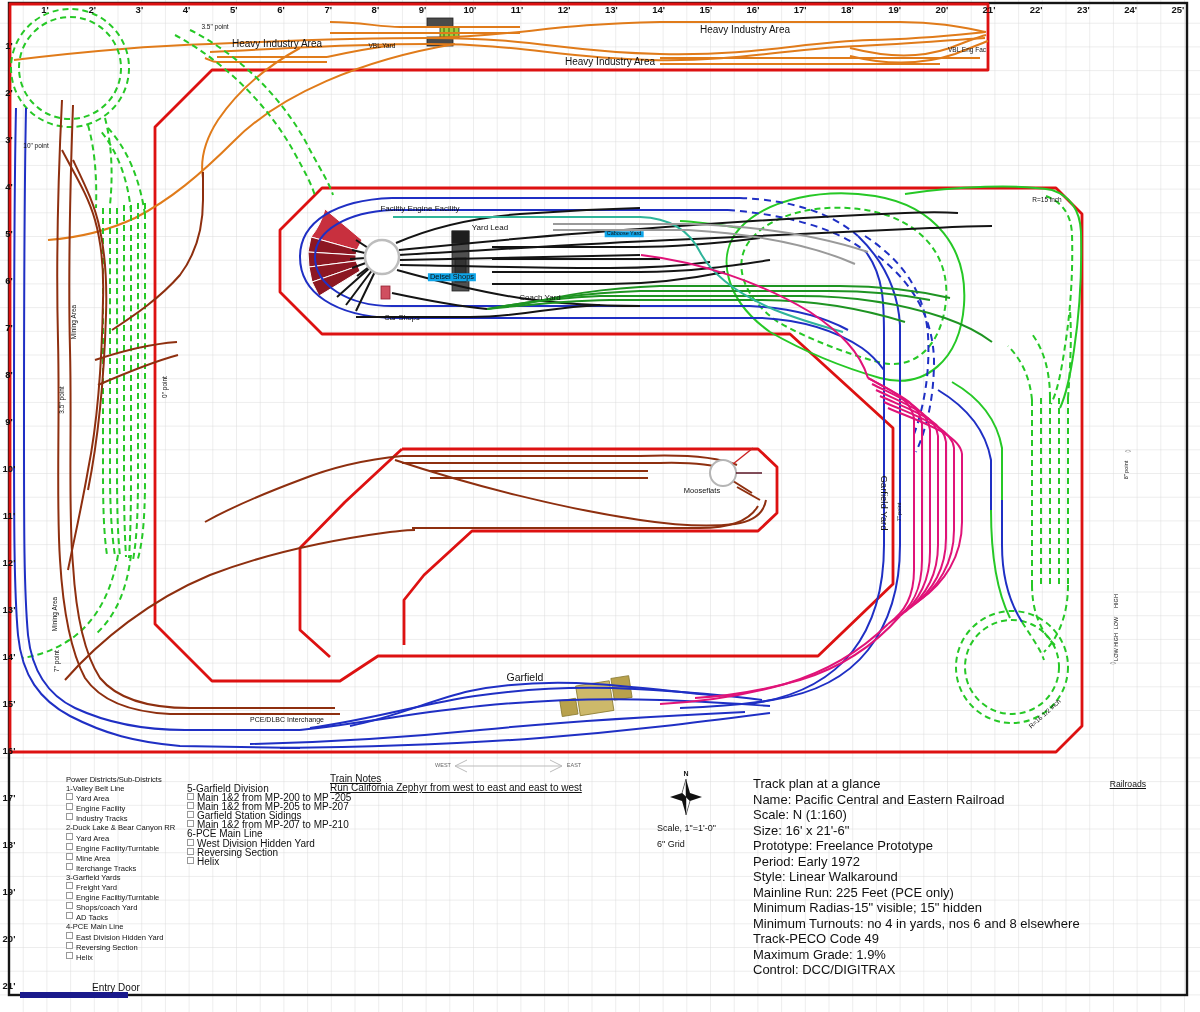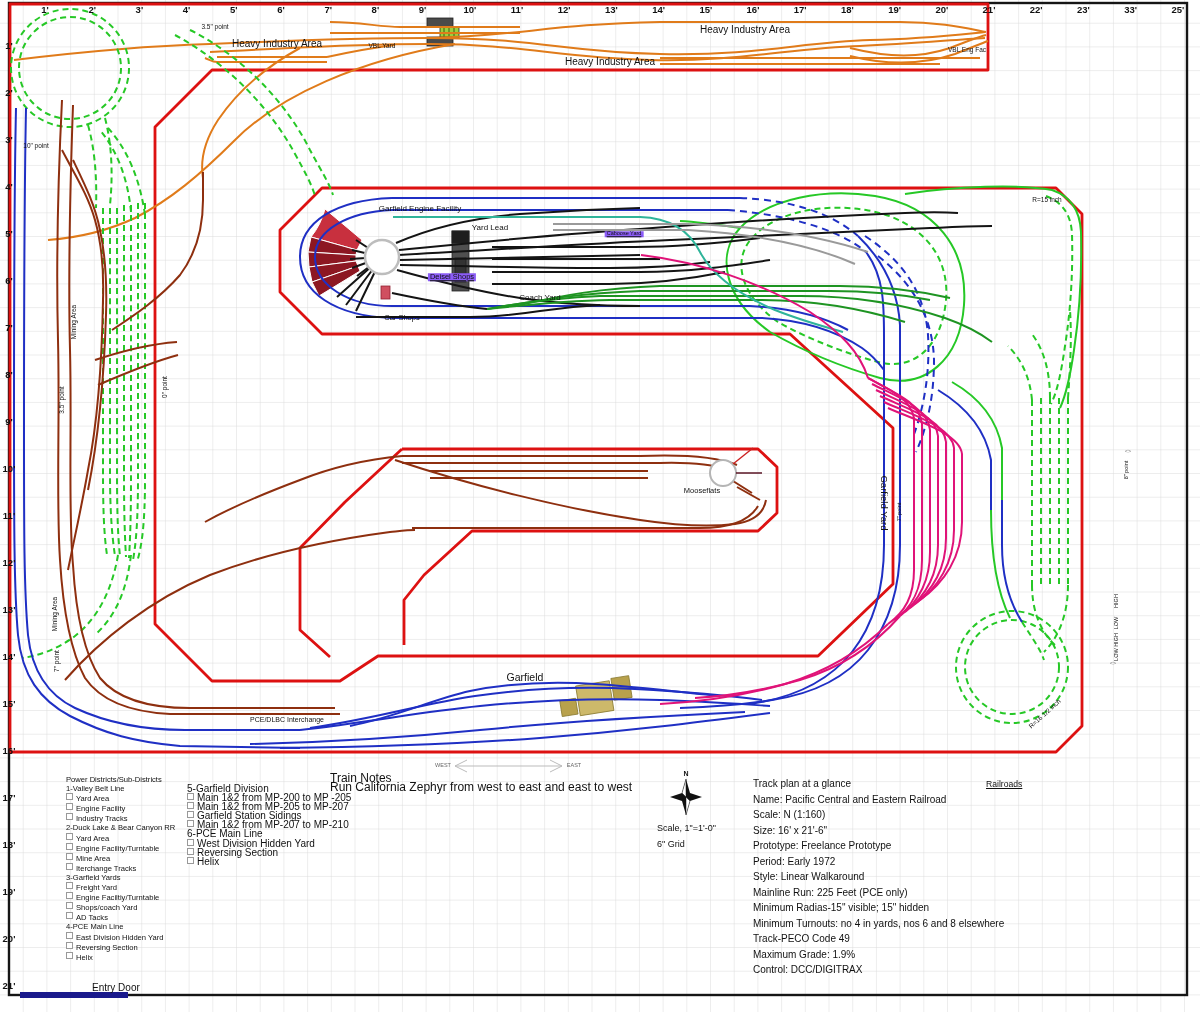--- a/index.html
+++ b/index.html
@@ -1,32 +1,32 @@
 <!DOCTYPE html>
 <html><head>
 <meta charset="utf-8">
 <style>
   html,body{margin:0;padding:0;background:#fff;}
   #page{position:relative;width:1200px;height:1012px;background:#fff;overflow:hidden;
         font-family:"Liberation Sans",sans-serif;}
   #trackplan-svg{position:absolute;left:0;top:0;}
   #labels,.ruler{position:absolute;left:0;top:0;width:100%;height:100%;pointer-events:none;}
   .lbl{position:absolute;white-space:nowrap;color:#111;transform:translate(-50%,-50%);line-height:1;}
-  .lbl.bg{background:#8b5cf6;padding:0 2px;text-decoration:underline;}
+  .lbl.bg{background:#0ea5e9;padding:0 2px;}
   .rn{position:absolute;font-size:9.5px;font-weight:bold;color:#111;transform:translate(-50%,-50%);}
   .panel{position:absolute;color:#111;}
   .ln{white-space:nowrap;}
   .box{display:inline-block;width:5px;height:5px;border:1px solid #999;background:#fff;
        margin-right:3px;vertical-align:1px;}
   #legend-power{left:66px;top:775px;font-size:7.6px;line-height:9.1px;}
   #legend-power2{left:187px;top:784px;font-size:10px;line-height:9.1px;}
-  #train-notes{left:330px;top:774px;font-size:12px;line-height:9.4px;}
-  #glance{left:753px;top:776px;font-size:10px;line-height:15.5px;}
+  #train-notes{left:330px;top:774px;font-size:10px;line-height:9.4px;text-decoration:underline;}
+  #glance{left:753px;top:776px;font-size:13px;line-height:15.5px;}
   #railroads{left:986px;top:776px;font-size:8.6px;line-height:17px;}
-  #railroads .title{text-align:left;width:160px;text-decoration:underline;}
+  #railroads .title{text-align:right;width:160px;text-decoration:underline;}
   .swatch{display:inline-block;width:15px;border-top:2px solid #000;vertical-align:3px;margin-right:4px;}
   .swatch.dashed{border-top-style:dashed;}
   #scale-note{left:657px;top:820px;font-size:9px;line-height:16px;}
   #entry-label{left:92px;top:982px;font-size:10px;transform:none;}
 </style>
 </head>
 <body>
 
 <div id="page">
 
@@ -252,21 +252,21 @@
       <div class="rn" style="left: 658.6px; top: 9px;">14'</div>
       <div class="rn" style="left: 705.8px; top: 9px;">15'</div>
       <div class="rn" style="left: 753px; top: 9px;">16'</div>
       <div class="rn" style="left: 800.2px; top: 9px;">17'</div>
       <div class="rn" style="left: 847.4px; top: 9px;">18'</div>
       <div class="rn" style="left: 894.6px; top: 9px;">19'</div>
       <div class="rn" style="left: 941.8px; top: 9px;">20'</div>
       <div class="rn" style="left: 989px; top: 9px;">21'</div>
       <div class="rn" style="left: 1036.2px; top: 9px;">22'</div>
       <div class="rn" style="left: 1083.4px; top: 9px;">23'</div>
-      <div class="rn" style="left: 1130.6px; top: 9px;">33'</div>
+      <div class="rn" style="left: 1130.6px; top: 9px;">24'</div>
       <div class="rn" style="left: 1177.8px; top: 9px;">25'</div>
     </div>
 <div class="ruler" id="left-ruler">
       <div class="rn" style="left: 9px; top: 45px;">1'</div>
       <div class="rn" style="left: 9px; top: 92px;">2'</div>
       <div class="rn" style="left: 9px; top: 139px;">3'</div>
       <div class="rn" style="left: 9px; top: 186px;">4'</div>
       <div class="rn" style="left: 9px; top: 233px;">5'</div>
       <div class="rn" style="left: 9px; top: 280px;">6'</div>
       <div class="rn" style="left: 9px; top: 327px;">7'</div>
@@ -287,21 +287,21 @@
     </div>
 
 <div id="labels">
       <div class="lbl" style="left: 215px; top: 27px; font-size: 6.5px;">3.5" point</div>
       <div class="lbl" style="left: 277px; top: 44px; font-size: 10px;">Heavy Industry Area</div>
       <div class="lbl" style="left: 382px; top: 46px; font-size: 6.5px;">VBL Yard</div>
       <div class="lbl" style="left: 610px; top: 62px; font-size: 10px;">Heavy Industry Area</div>
       <div class="lbl" style="left: 745px; top: 30px; font-size: 10px;">Heavy Industry Area</div>
       <div class="lbl" style="left: 967px; top: 50px; font-size: 6.5px;">VBL Eng Fac</div>
       <div class="lbl" style="left: 36px; top: 146px; font-size: 6.5px;">10" point</div>
-      <div class="lbl" style="left: 420px; top: 209px; font-size: 8px;">Garfield Engine Facility</div>
+      <div class="lbl" style="left: 420px; top: 209px; font-size: 8px;">Faciltiy Engine Facility</div>
       <div class="lbl" style="left: 490px; top: 228px; font-size: 8px;">Yard Lead</div>
       <div class="lbl bg" style="left: 624px; top: 234px; font-size: 5.5px;">Caboose Yard</div>
       <div class="lbl bg" style="left: 452px; top: 277px; font-size: 7.5px;">Deisel Shops</div>
       <div class="lbl" style="left: 402px; top: 305px; font-size: 7.5px; margin-top: 13px;">Car Shops</div>
       <div class="lbl" style="left: 540px; top: 298px; font-size: 8px;">Coach Yard</div>
       <div class="lbl" style="left: 1047px; top: 200px; font-size: 6.5px;">R=15 inch</div>
       <div class="lbl" style="left: 74px; top: 322px; font-size: 6.5px; transform: translate(-50%, -50%) rotate(-90deg);">Mining Area</div>
       <div class="lbl" style="left: 62px; top: 400px; font-size: 6.5px; transform: translate(-50%, -50%) rotate(-90deg);">3.5" point</div>
       <div class="lbl" style="left: 165px; top: 387px; font-size: 6.5px; transform: translate(-50%, -50%) rotate(-90deg);">0" point</div>
       <div class="lbl" style="left: 55px; top: 614px; font-size: 6.5px; transform: translate(-50%, -50%) rotate(-90deg);">Mining Area</div>

